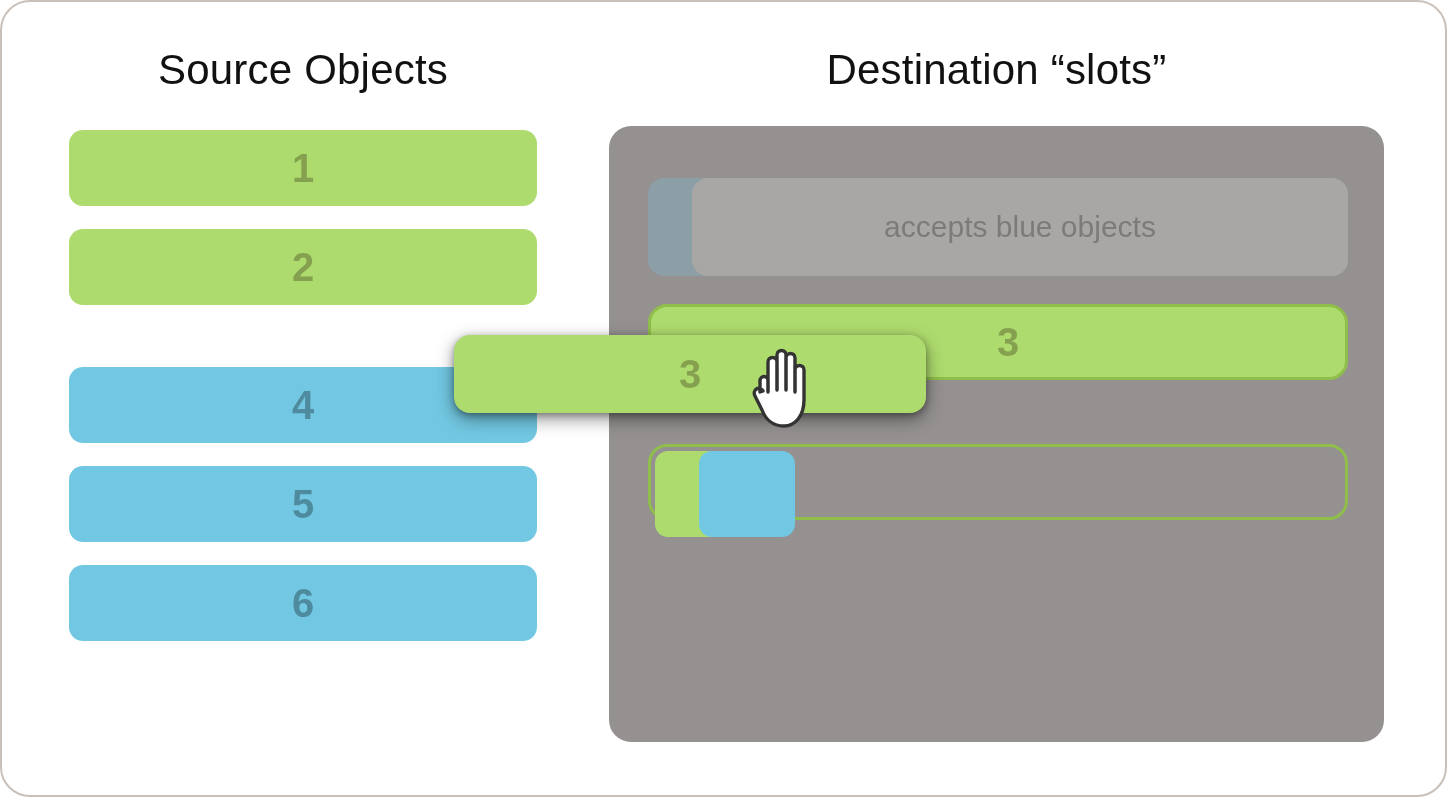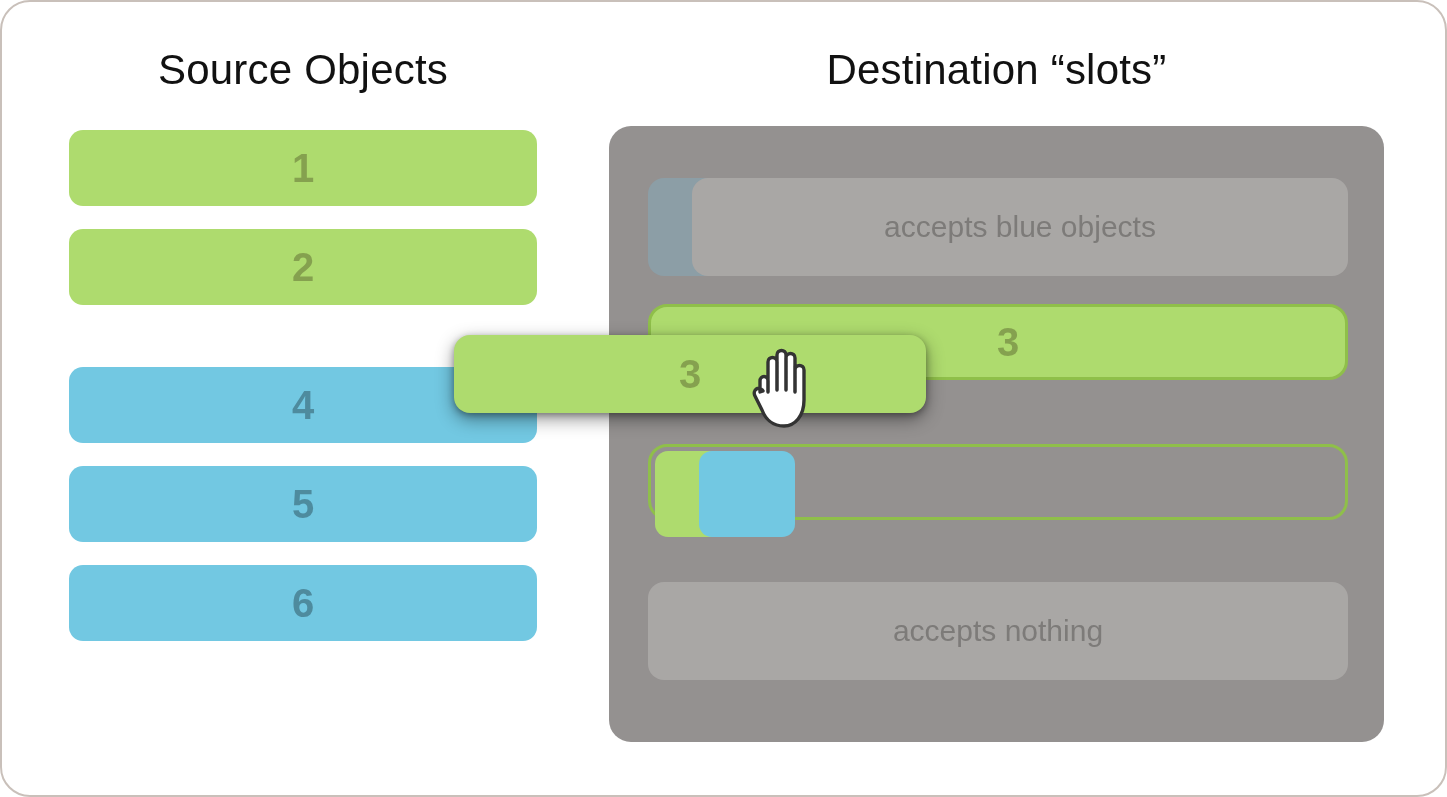--- a/index.html
+++ b/index.html
@@ -263,25 +263,20 @@
 
     <div class="slot slot-filled" style="top:178px;">
       <span class="drop-num">3</span>
     </div>
 
     <div class="slot slot-active" style="top:318px;">
       <div class="tab-green"></div>
       <div class="tab-blue"></div>
     </div>
 
-    <div class="slot slot-nothing" style="top:456px;">
-      <div class="slot-face face">
-        <span class="slot-label">accepts nothing</span>
-      </div>
-    </div>
 
   </div>
 
   <div class="drag-ghost">
     <span class="num">3</span>
   </div>
 
   <div class="cursor">
     <svg viewBox="0 0 78 92" width="78" height="92" xmlns="http://www.w3.org/2000/svg">
       <path d="M10 52 L10 41 C10 35 18 35 18 41 L18 52

